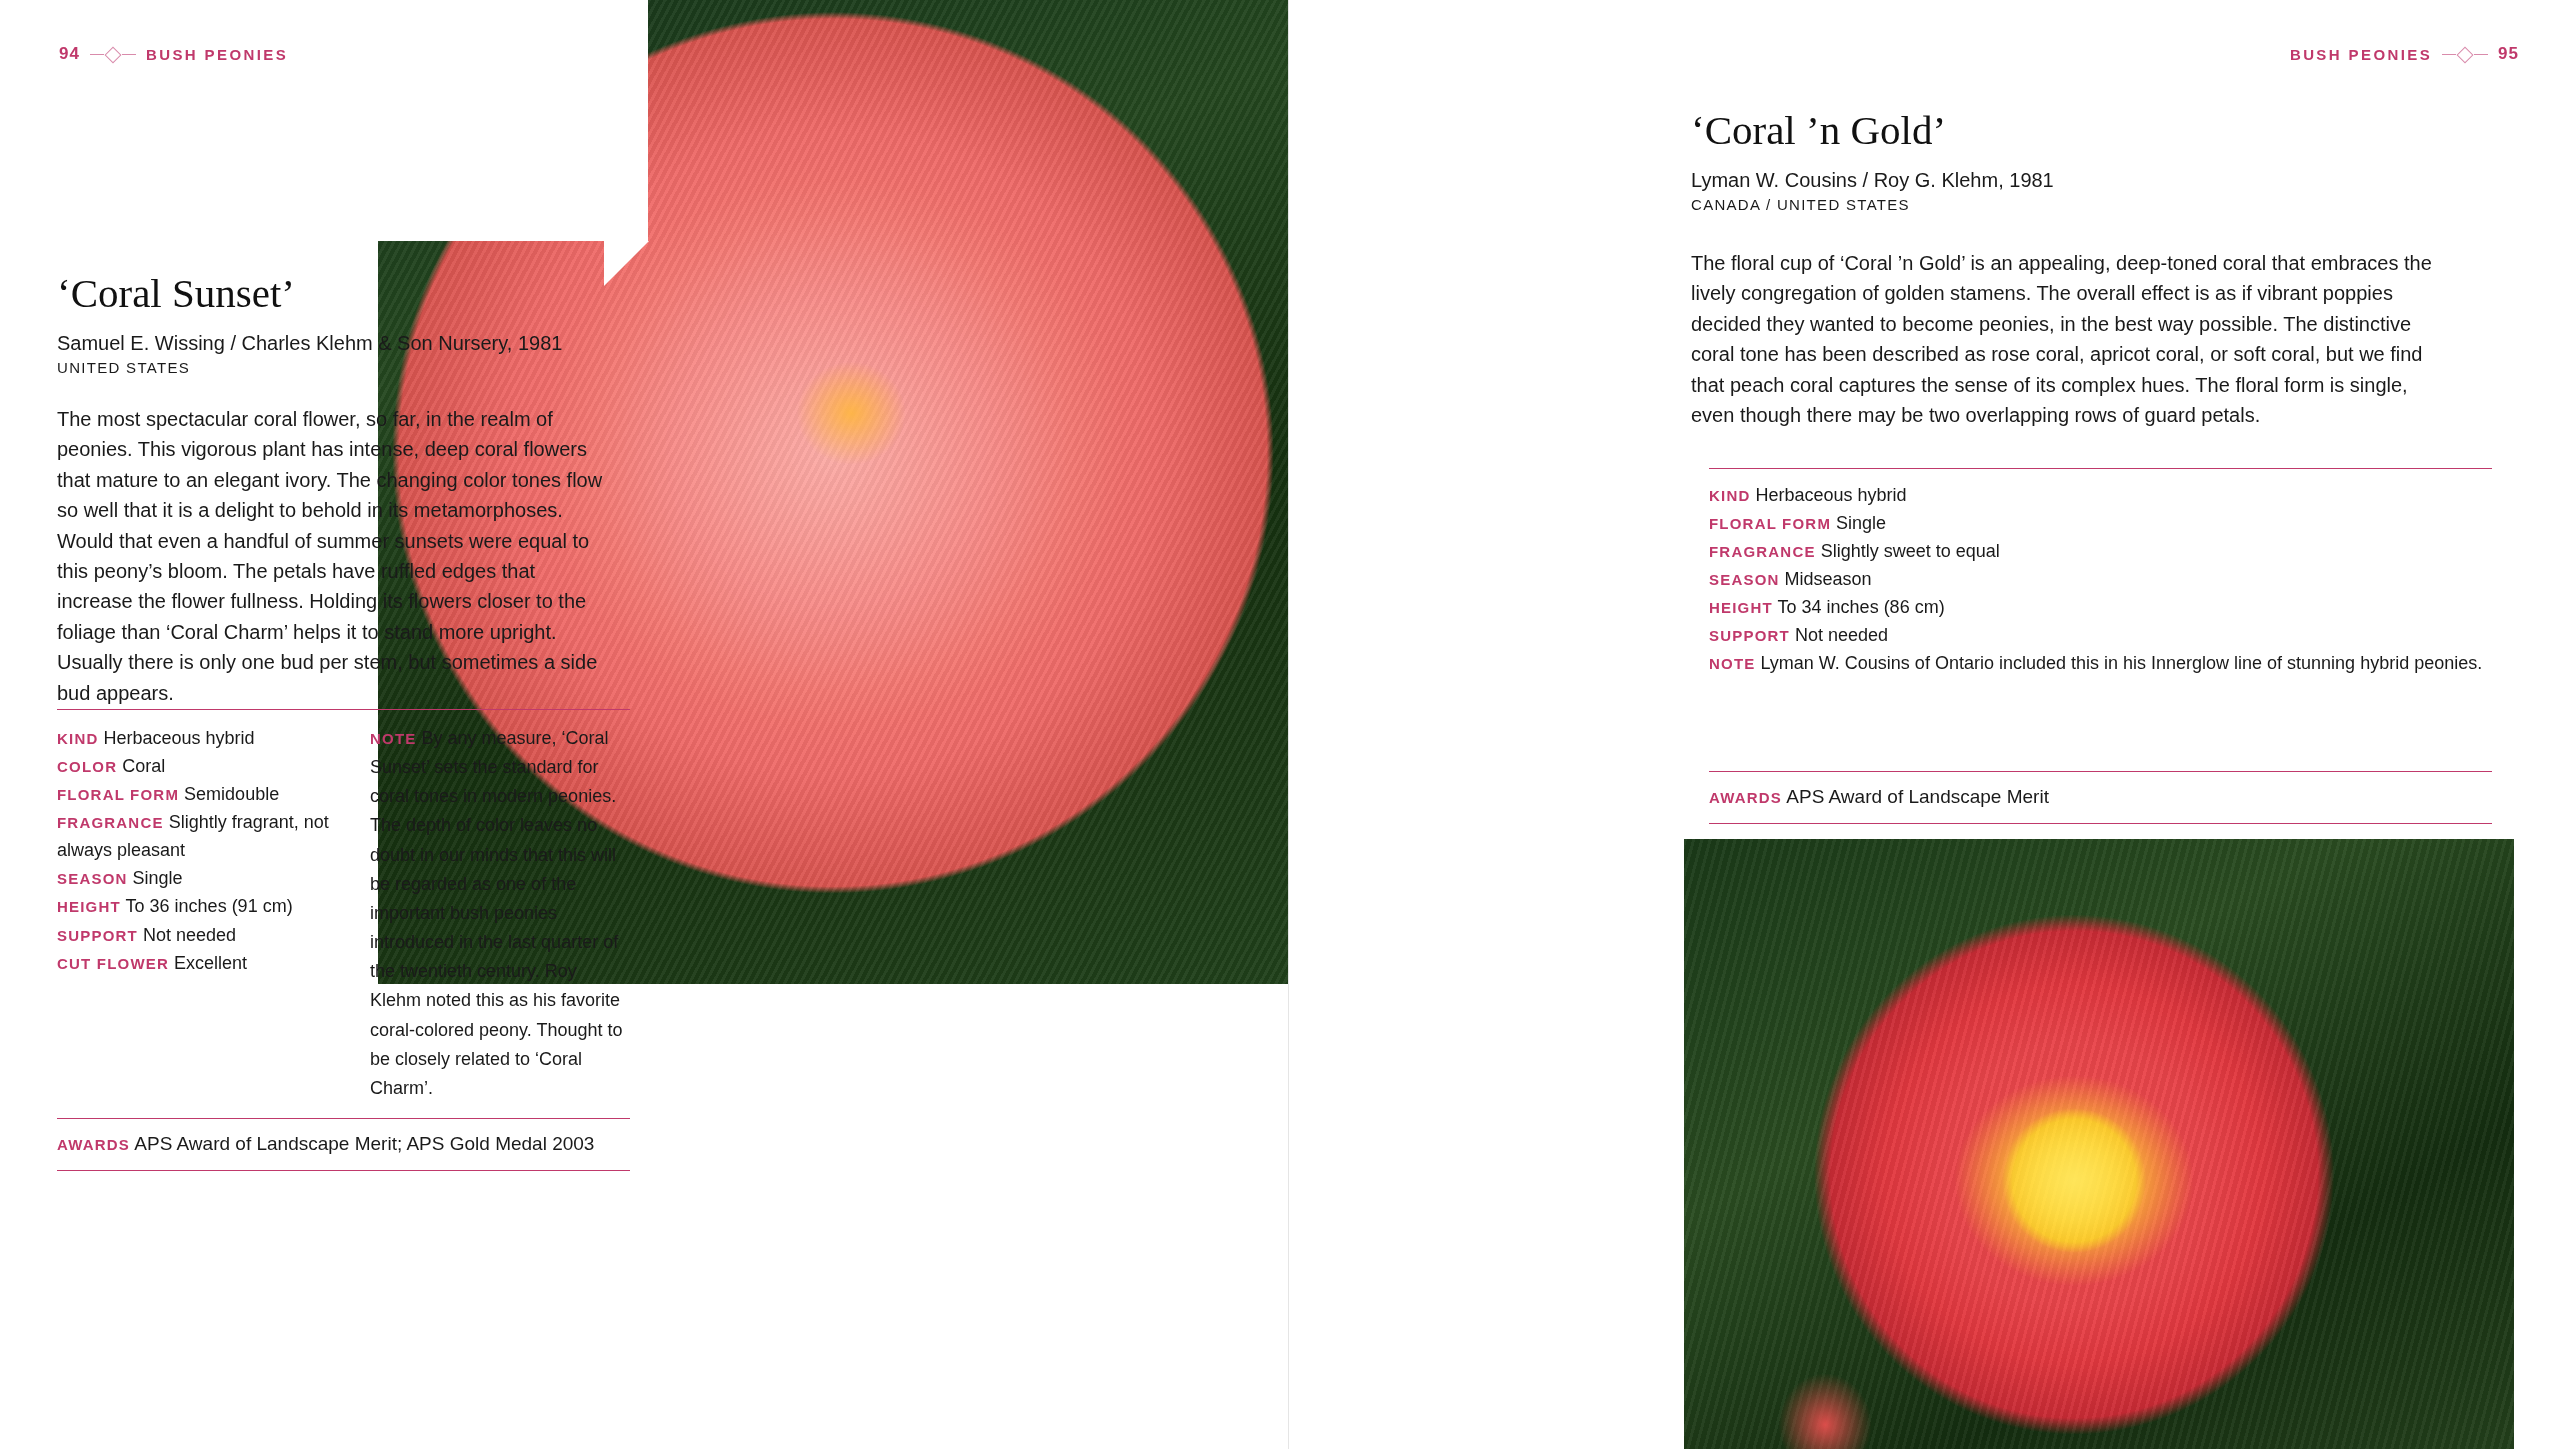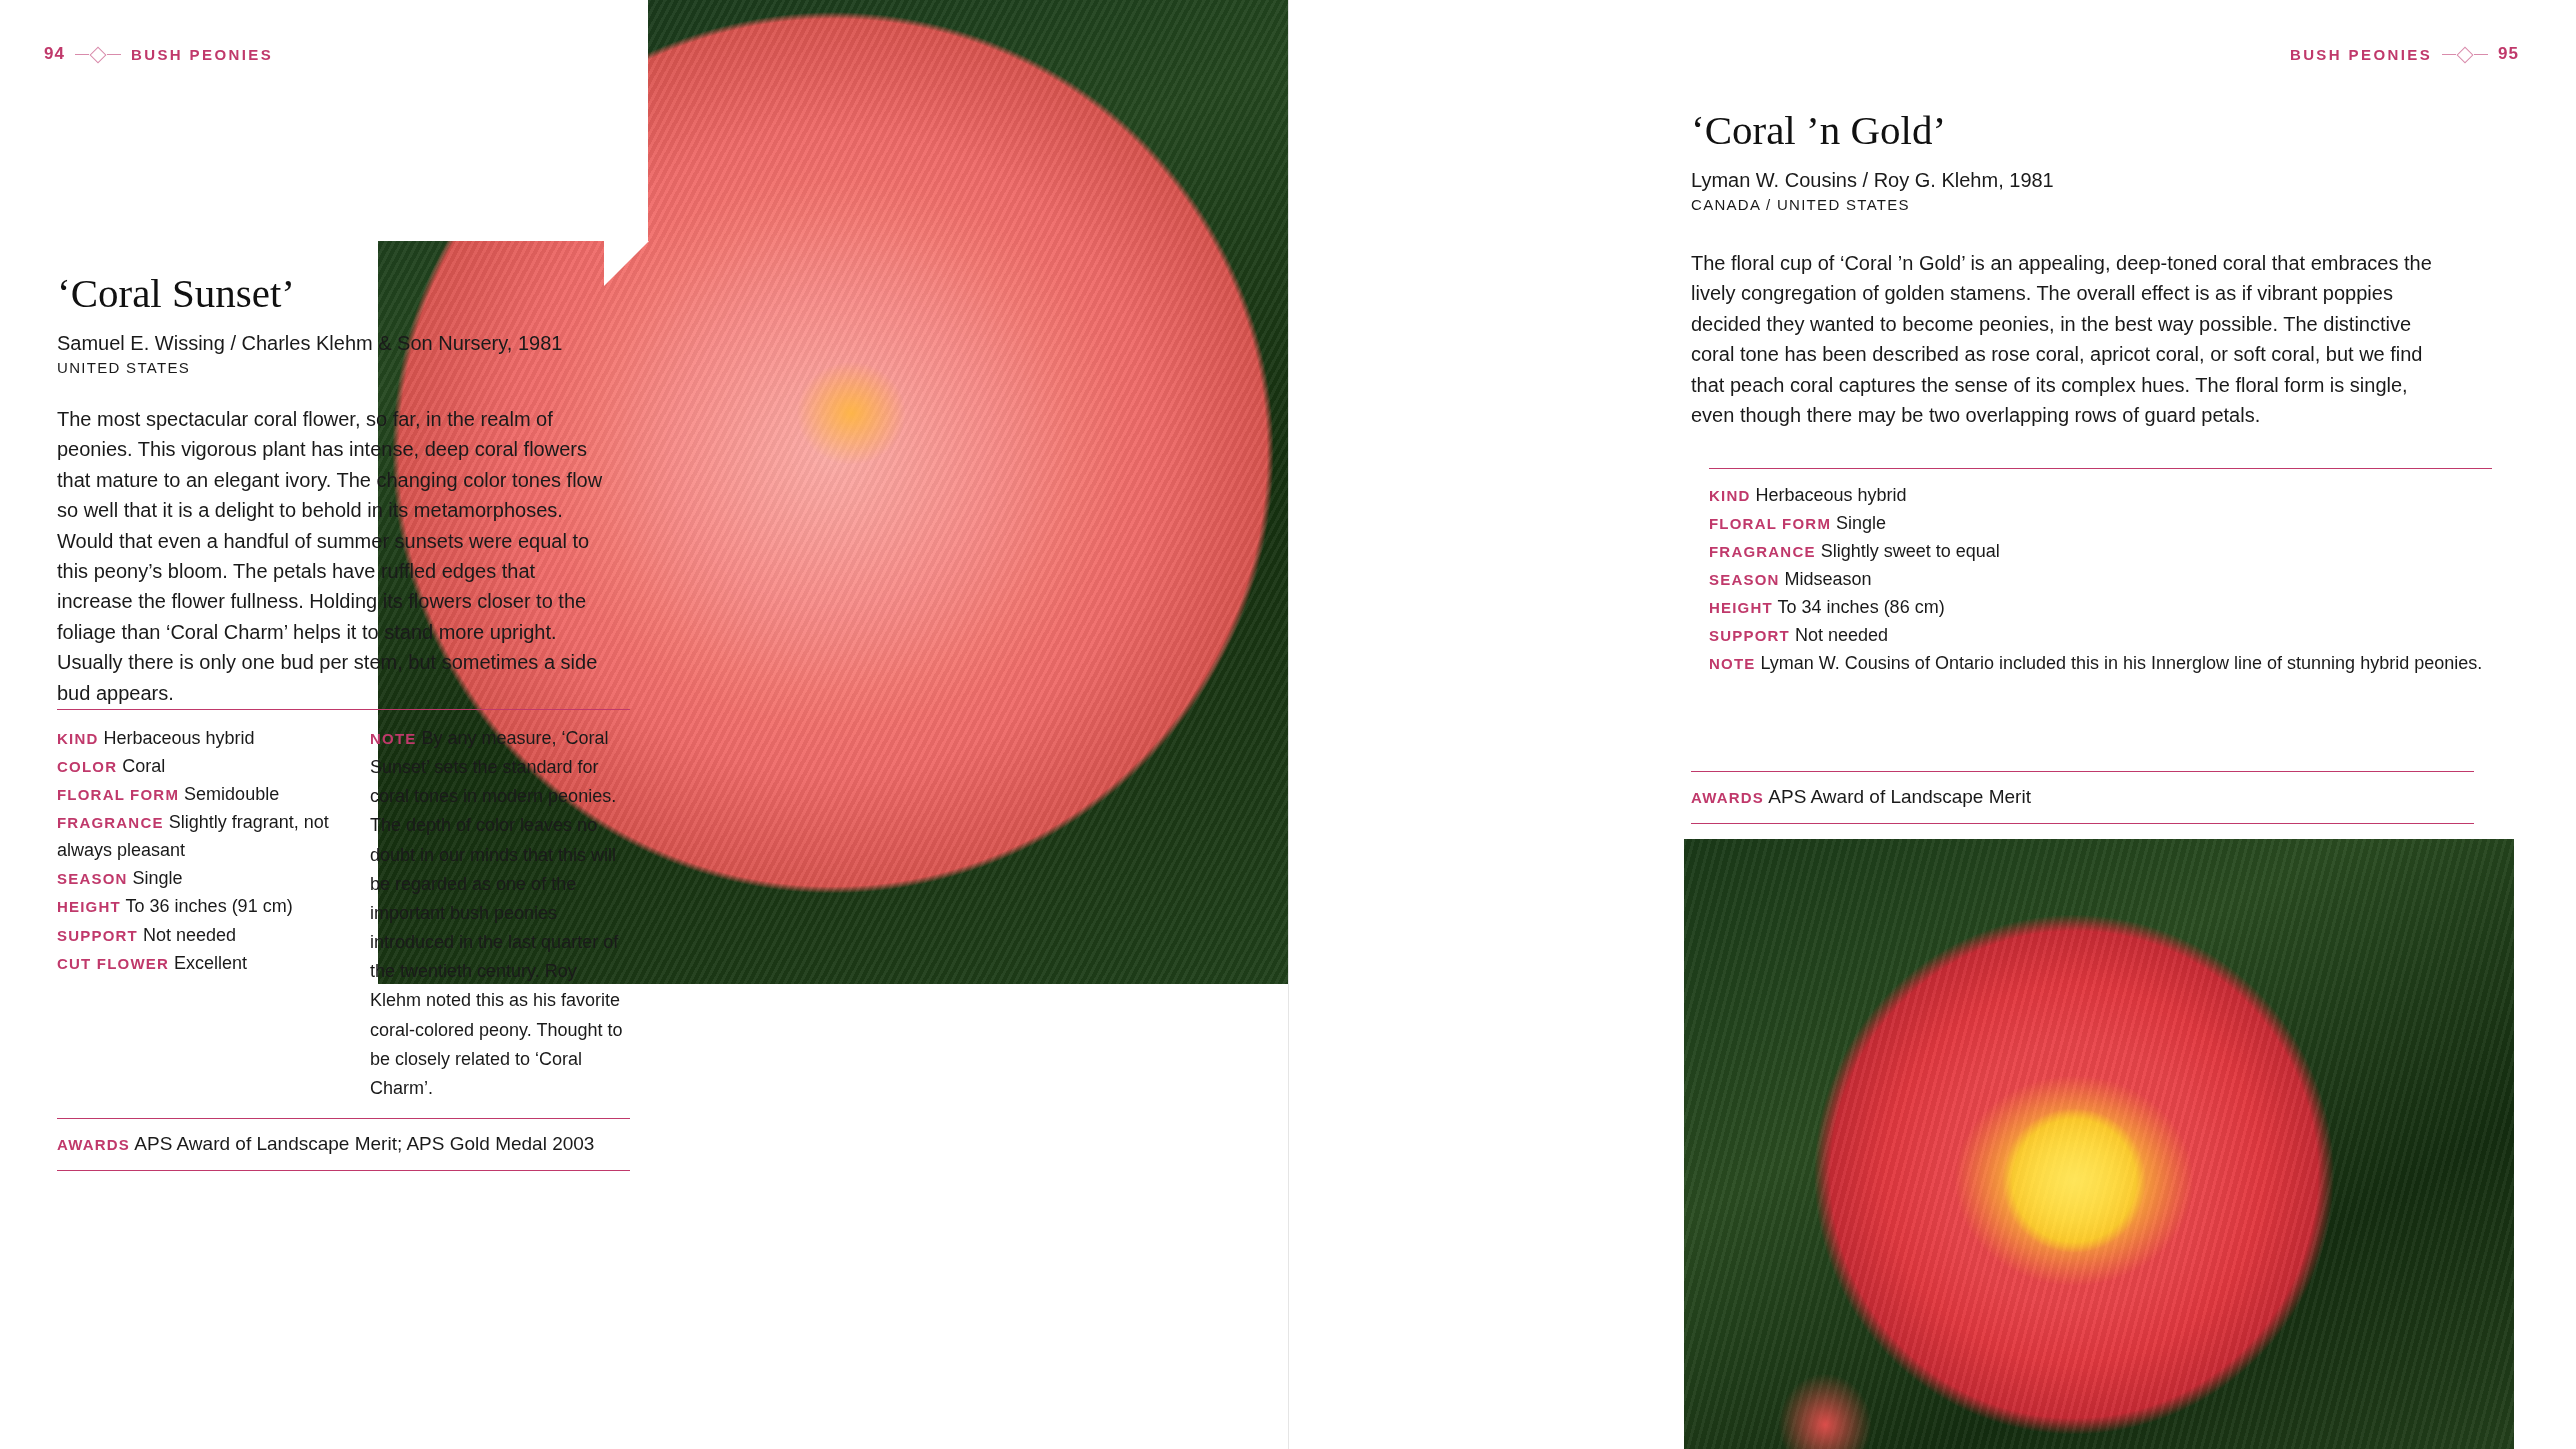--- a/index.html
+++ b/index.html
@@ -44,21 +44,21 @@
     top: 44px;
     display: flex;
     align-items: center;
     gap: 10px;
     color: #c0396b;
     font-size: 15px;
     letter-spacing: 2.4px;
     font-weight: 700;
     text-transform: uppercase;
   }
-  .runhead.left { left: 44px; justify-content: space-between; }
+  .runhead.left { left: 59px; justify-content: space-between; }
   .runhead.right { right: 57px; }
   .runhead .folio {
     font-size: 17px;
     letter-spacing: 1px;
     color: #c0396b;
   }
   .orn {
     display: inline-block;
     width: 46px;
     height: 10px;
@@ -389,21 +389,21 @@
           <span class="spec-key">SUPPORT</span>
           <span>Not needed</span>
         </li>
         <li class="spec-item">
           <span class="spec-key">NOTE</span>
           <span>Lyman W. Cousins of Ontario included this in his Innerglow line of stunning hybrid peonies.</span>
         </li>
       </ul>
     </div>
 
-    <div class="right-awards" style="left:403px; top:771px;">
+    <div class="right-awards" style="left:421px; top:771px;">
       <div class="rule"></div>
       <div class="awards-inner">
         <p class="award-line" style="margin:0;">
           <span class="spec-key">AWARDS</span>
           <span>APS Award of Landscape Merit</span>
         </p>
       </div>
       <div class="rule"></div>
     </div>
 

